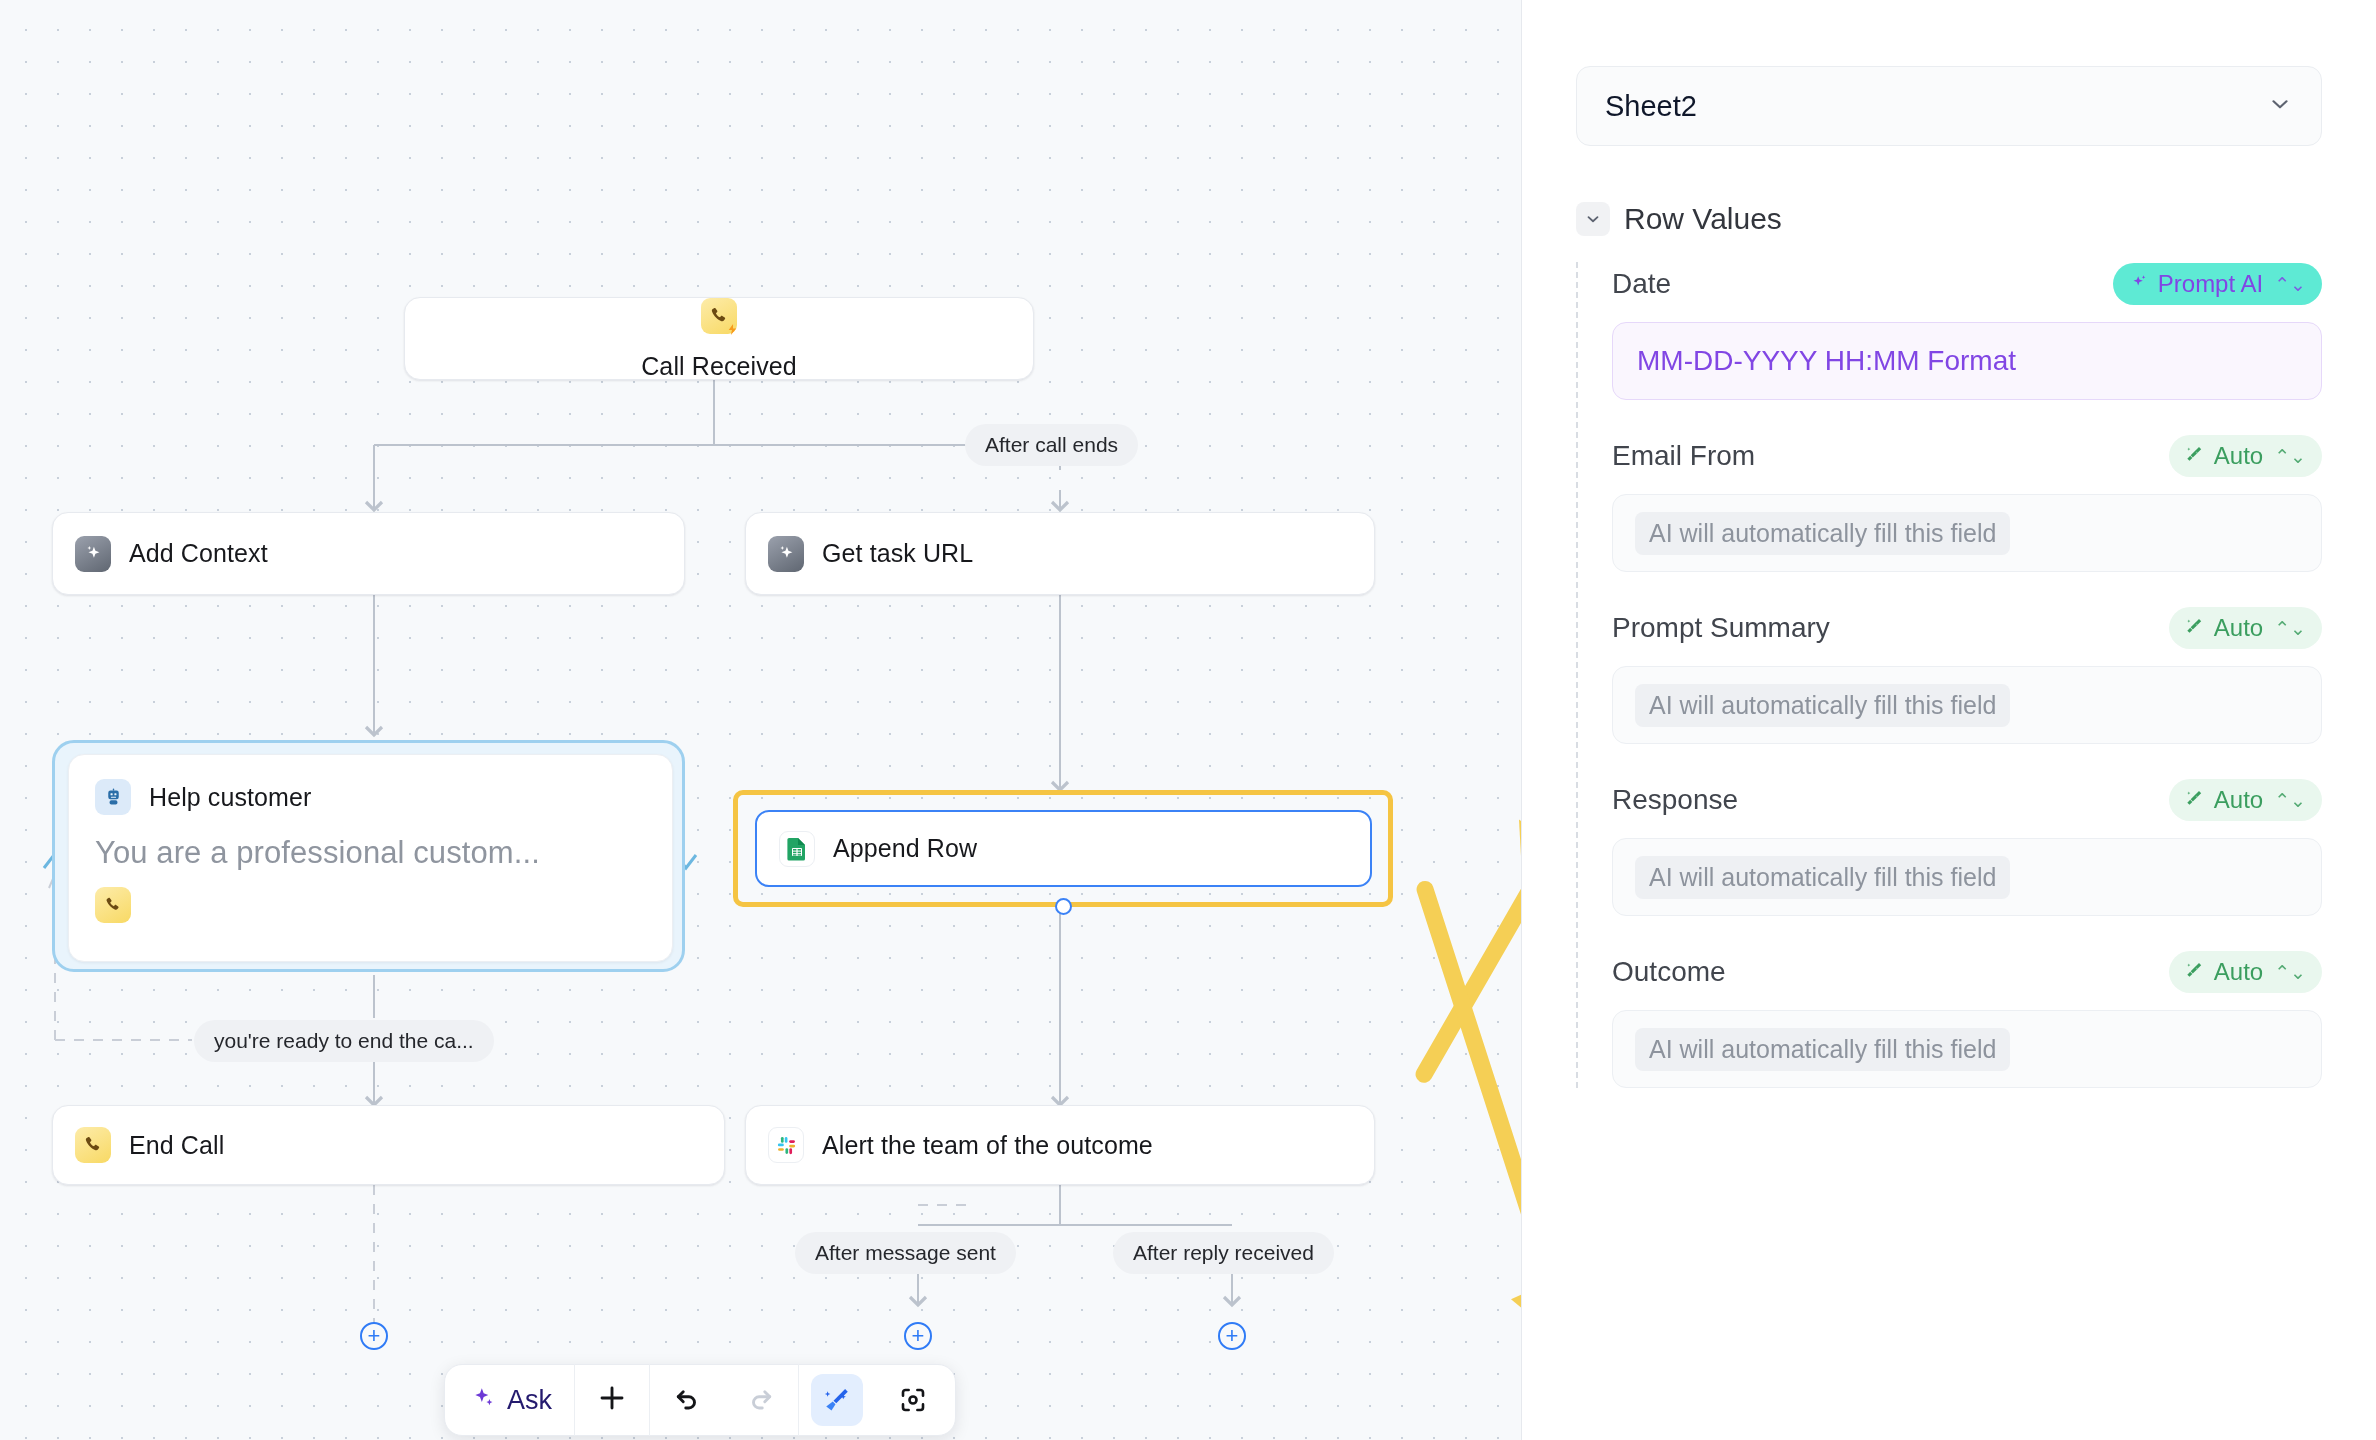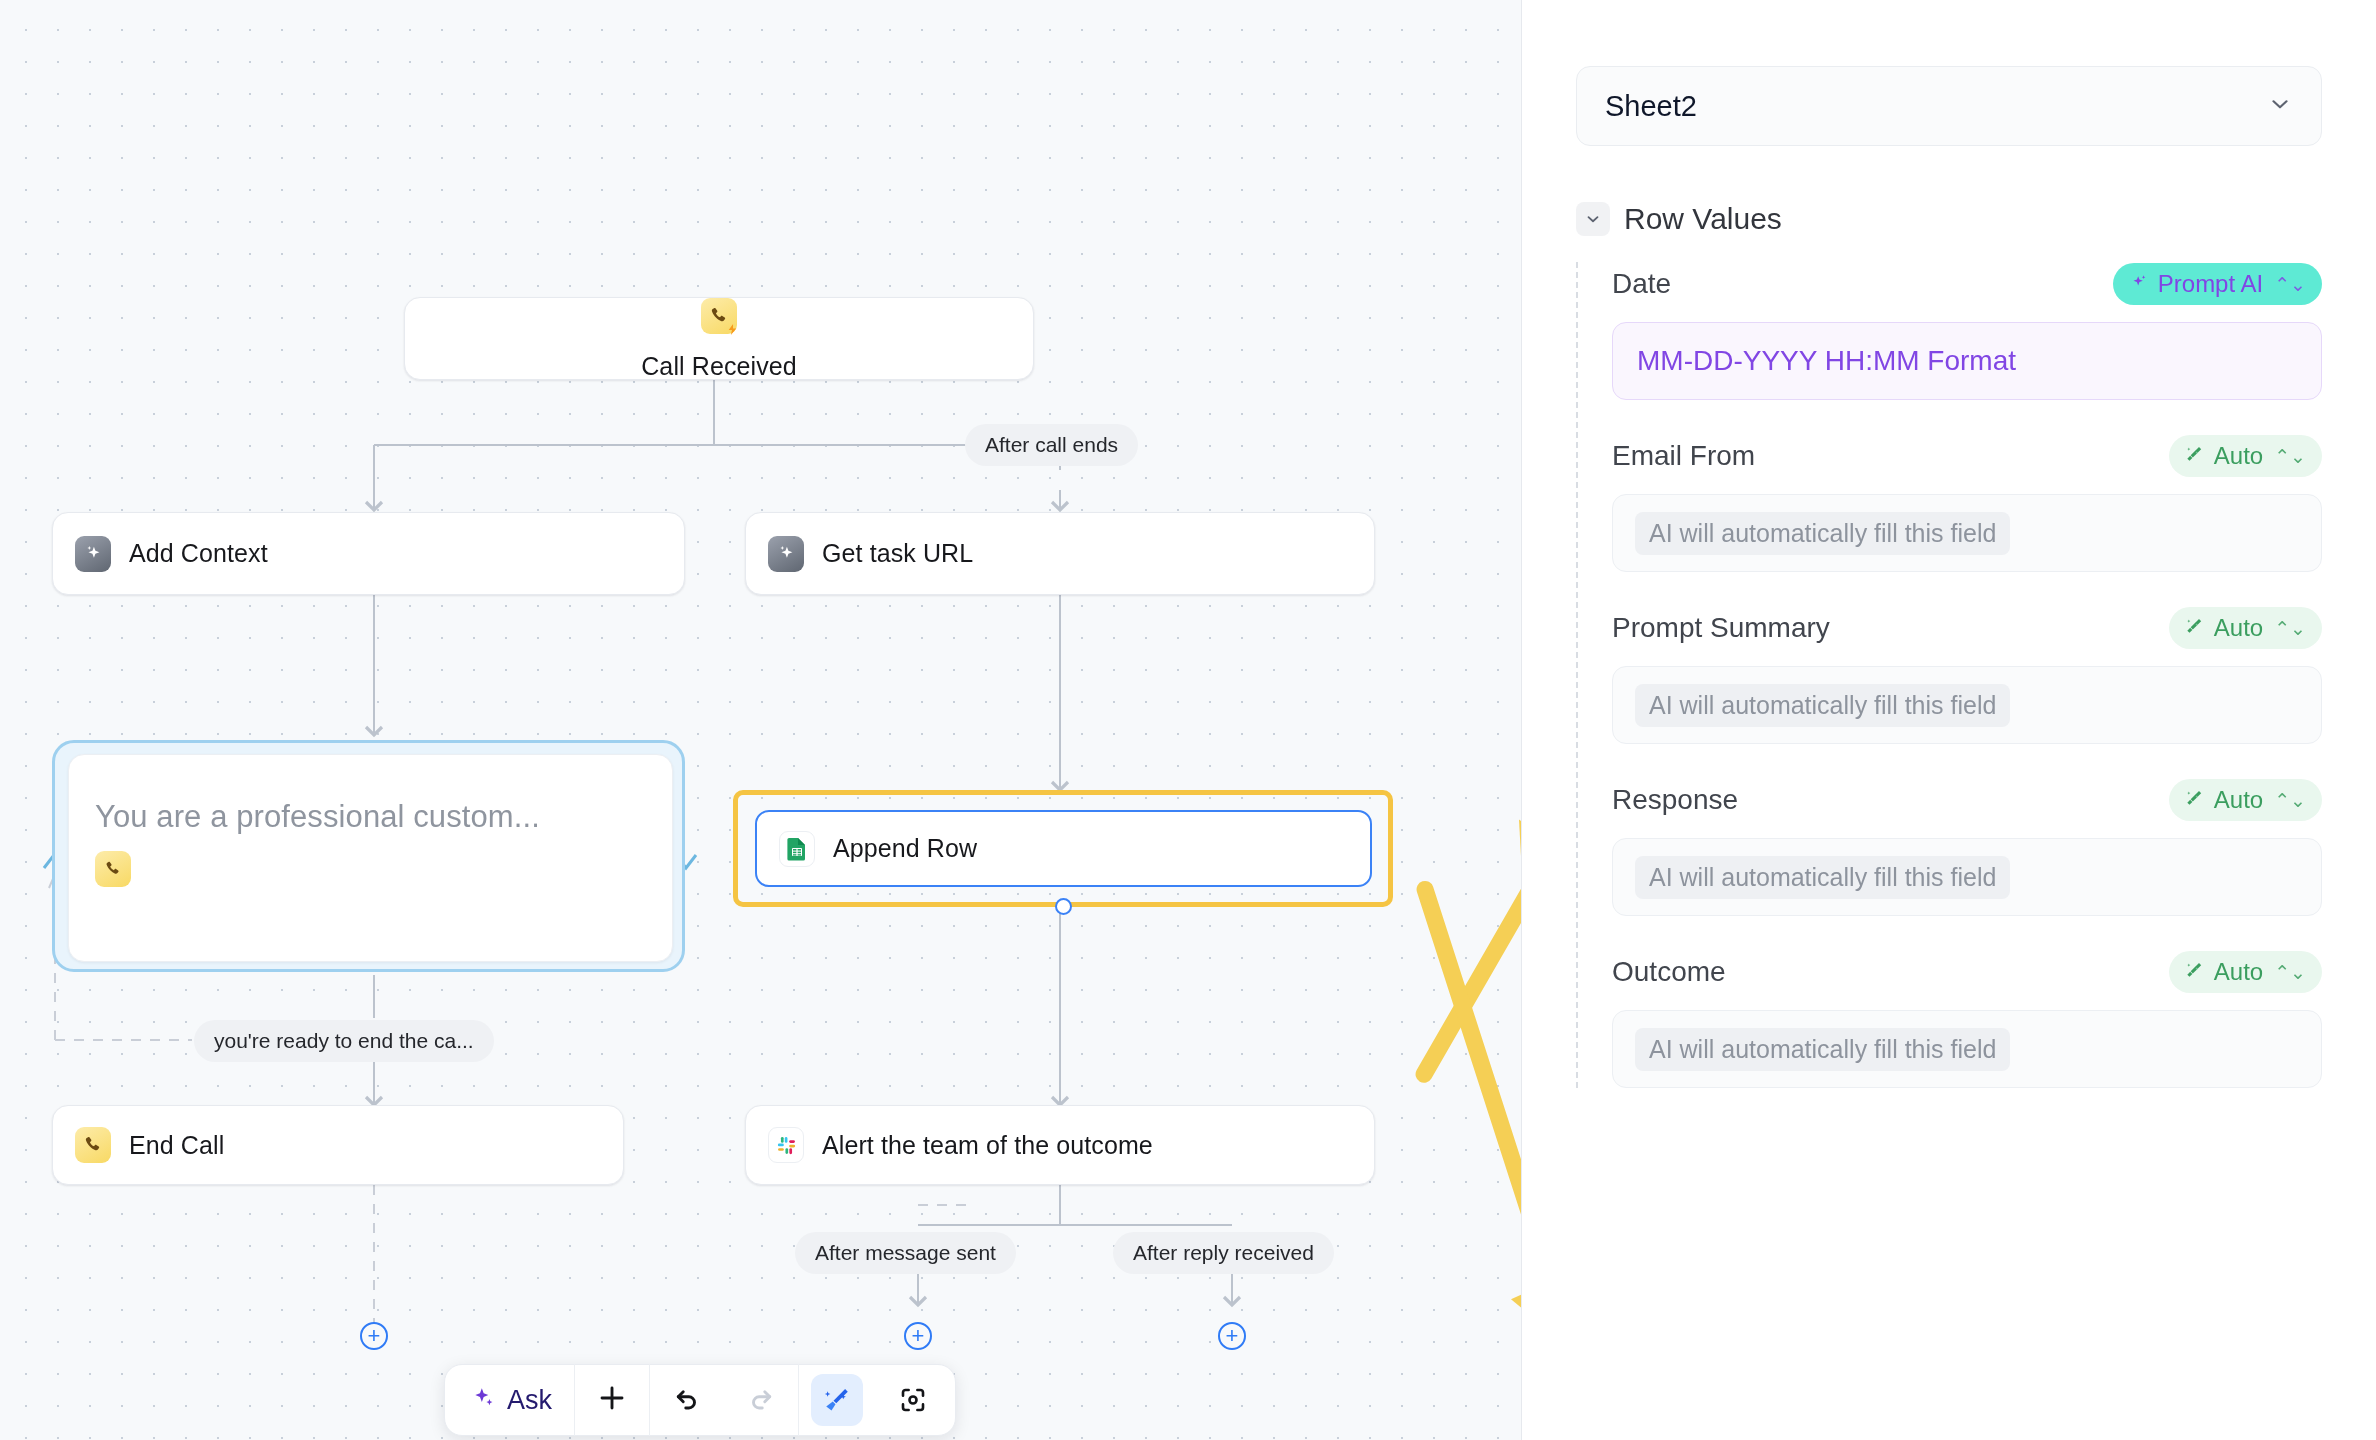--- a/index.html
+++ b/index.html
@@ -265,20 +265,33 @@
         <svg width="22" height="22" viewBox="0 0 24 24">
             <path d="M13 4 l1.6 4.4 L19 10 l-4.4 1.6 L13 16 l-1.6-4.4 L7 10 l4.4-1.6z" fill="#fff"></path>
             <path d="M8 3.2 l.6 1.6 1.6.6-1.6.6-.6 1.6-.6-1.6L5.8 5.4l1.6-.6z" fill="#fff"></path>
           </svg>
       </span>
       <span class="node-title">Get task URL</span>
     </div>
 
     <div id="help-customer-wrap">
       <div id="help-customer-node">
+        <div class="hc-head">
+          <span class="icon-box icon-blue">
+            <svg width="21" height="21" viewBox="0 0 24 24">
+              <rect x="6" y="4" width="12" height="10" rx="2.5" fill="#2b6ea8"></rect>
+              <rect x="8.6" y="7" width="2.4" height="2.4" rx=".6" fill="#eaf4fb"></rect>
+              <rect x="13" y="7" width="2.4" height="2.4" rx=".6" fill="#eaf4fb"></rect>
+              <rect x="9" y="11" width="6" height="1.3" rx=".6" fill="#eaf4fb"></rect>
+              <rect x="7.5" y="15" width="9" height="5" rx="2" fill="#2b6ea8"></rect>
+              <rect x="11.2" y="1.6" width="1.6" height="2.6" rx=".8" fill="#2b6ea8"></rect>
+            </svg>
+          </span>
+          <span class="node-title">Help customer</span>
+        </div>
         <div class="hc-sub">You are a professional custom...</div>
         <div class="hc-chip">
           <span class="icon-box icon-yellow">
             <svg width="20" height="20" viewBox="0 0 24 24">
                 <path d="M6.6 3.5c.5-.4 1.3-.3 1.7.3l1.8 2.6c.3.5.2 1.2-.3 1.6l-1.2.9c.9 2 2.5 3.6 4.5 4.5l.9-1.2c.4-.5 1.1-.6 1.6-.3l2.6 1.8c.6.4.7 1.2.3 1.7l-1.2 1.5c-.6.8-1.7 1.1-2.6.7C10.5 16.1 6.3 11.9 4.4 7c-.4-.9-.1-2 .7-2.6l1.5-.9z" fill="#6b4a12"></path>
               </svg>
           </span>
         </div>
       </div>
     </div>
@@ -300,21 +313,21 @@
               <rect x="10.6" y="17.2" width="3.4" height="1.4"></rect>
             </g>
         </svg>
       </span>
       <span class="node-title">Append Row</span>
     </div>
     <div id="append-handle"></div>
 
     <div class="edge-label" style="left:194px; top:1020px;">you're ready to end the ca...</div>
 
-    <div class="node" id="n-end-call" style="left:52px; top:1105px; width:572px; height:80px;text-align:center;">
+    <div class="node" id="n-end-call" style="left:52px; top:1105px; width:673px; height:80px;text-align:center;">
       <span class="icon-box icon-yellow">
         <svg width="22" height="22" viewBox="0 0 24 24">
             <path d="M6.6 3.5c.5-.4 1.3-.3 1.7.3l1.8 2.6c.3.5.2 1.2-.3 1.6l-1.2.9c.9 2 2.5 3.6 4.5 4.5l.9-1.2c.4-.5 1.1-.6 1.6-.3l2.6 1.8c.6.4.7 1.2.3 1.7l-1.2 1.5c-.6.8-1.7 1.1-2.6.7C10.5 16.1 6.3 11.9 4.4 7c-.4-.9-.1-2 .7-2.6l1.5-.9z" fill="#6b4a12"></path>
           </svg>
       </span>
       <span class="node-title">End Call</span>
     </div>
 
     <div class="node" id="n-alert-team" style="left:745px; top:1105px; width:630px; height:80px;">
       <span class="icon-box icon-white">

